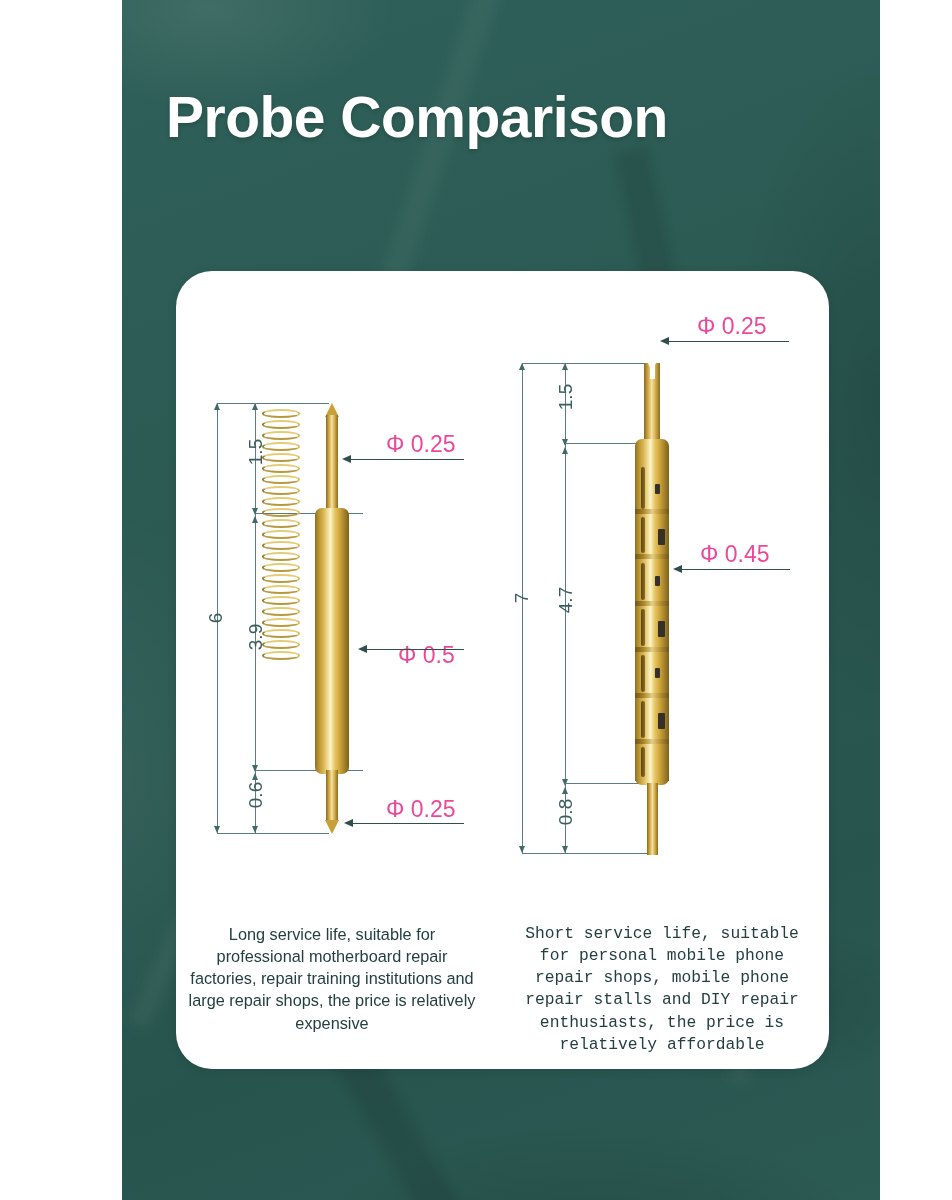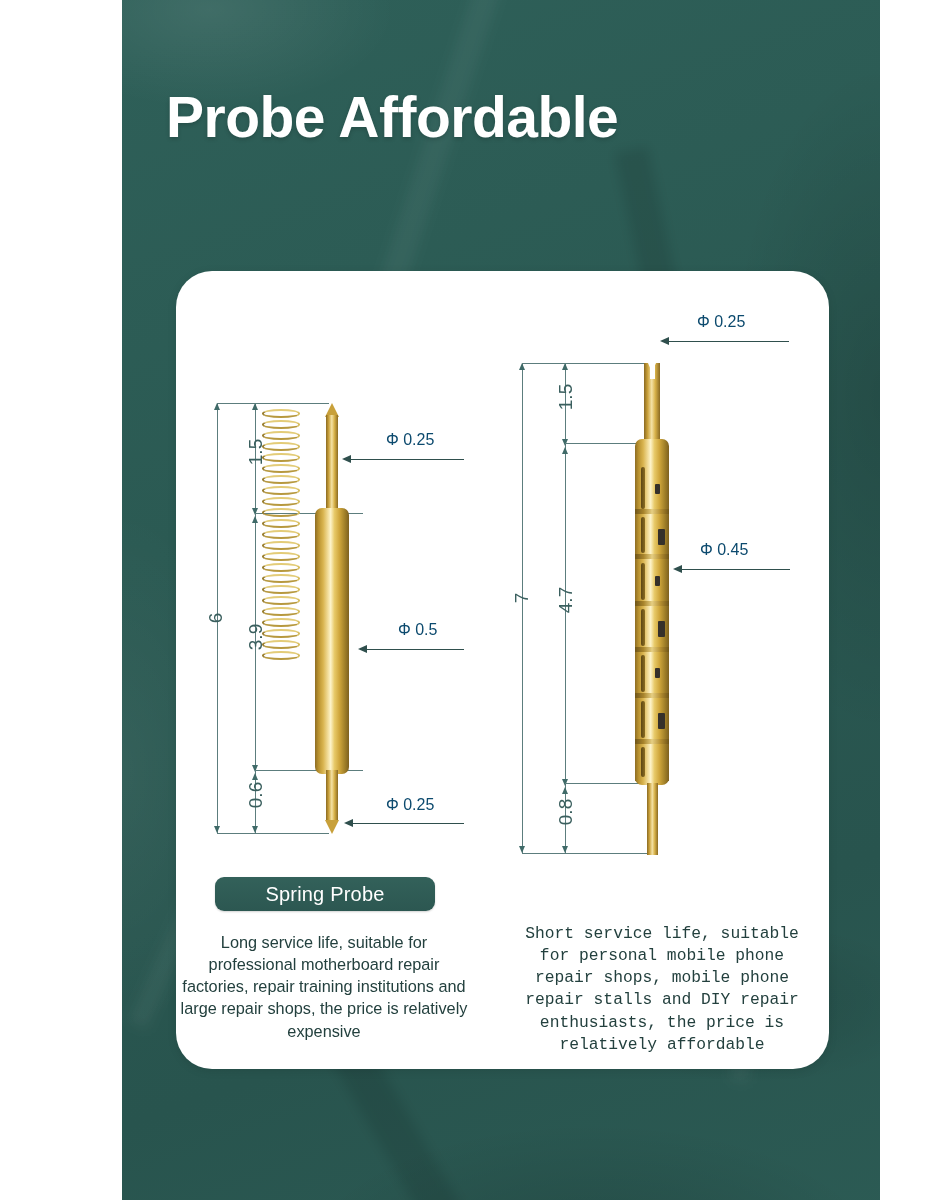--- a/index.html
+++ b/index.html
@@ -59,21 +59,21 @@
   .arrowU,.arrowD{position:absolute;width:0;height:0;border-left:3.5px solid transparent;border-right:3.5px solid transparent;}
   .arrowU{border-bottom:7px solid #3f6a68;}
   .arrowD{border-top:7px solid #3f6a68;}
   .arrowL{position:absolute;width:0;height:0;border-top:4px solid transparent;border-bottom:4px solid transparent;border-right:9px solid #2f4f4d;}
   .dimtext{
     position:absolute;color:#3a5f5e;font-size:19px;font-weight:400;
     transform:rotate(-90deg);transform-origin:center center;white-space:nowrap;
     font-family:"Liberation Sans",sans-serif;
   }
   .phitext{
-    position:absolute;color:#0c4a6e;font-size:16px;white-space:nowrap;
+    position:absolute;color:#ec4899;font-size:23px;white-space:nowrap;
     font-family:"Liberation Sans",sans-serif;
   }
   .leader{position:absolute;height:1px;background:#2f4f4d;}
 
   
   .gold{
     position:absolute;
     background:linear-gradient(90deg,
       #8d6d24 0%, #b8912f 10%, #d9b44f 24%, #f2dd9a 38%,
       #fdf3c9 46%, #e8ca69 57%, #cfa63c 72%, #a07f28 88%, #7d601f 100%);
@@ -129,21 +129,21 @@
 
   <div class="banner">
     <div class="marble"></div>
     <div class="vein" style="left:40%;top:-4%;width:26px;height:380px;transform:rotate(18deg);"></div>
     <div class="vein d" style="left:72%;top:12%;width:34px;height:520px;transform:rotate(-12deg);"></div>
     <div class="vein" style="left:12%;top:52%;width:20px;height:420px;transform:rotate(24deg);"></div>
     <div class="vein d" style="left:30%;top:78%;width:40px;height:300px;transform:rotate(-30deg);"></div>
     <div class="vein" style="left:84%;top:62%;width:18px;height:340px;transform:rotate(10deg);"></div>
   </div>
 
-  <div class="title">Probe Affordable</div>
+  <div class="title">Probe Comparison</div>
 
   <div class="card">
 
     <div class="col left">
 
       <div class="dimline v" style="left:41px;top:132px;height:430px;"></div>
       <div class="arrowU" style="left:37.5px;top:132px;"></div>
       <div class="arrowD" style="left:37.5px;top:555px;"></div>
       <div class="dimtext" style="left:20px;top:336px;width:40px;text-align:center;">6</div>
 
@@ -195,30 +195,29 @@
       <div class="gold capTop" style="left:139px;top:237px;width:34px;height:18px;"></div>
       <div class="gold" style="left:139px;top:252px;width:34px;height:240px;"></div>
       <div class="gold capBot" style="left:139px;top:487px;width:34px;height:16px;"></div>
       <div class="gold thin" style="left:150px;top:499px;width:12px;height:52px;"></div>
       <div class="tipDn" style="left:149px;top:549px;"></div>
 
       <div class="phitext" style="left:210px;top:160px;">Φ 0.25</div>
       <div class="leader" style="left:170px;top:188px;width:118px;"></div>
       <div class="arrowL" style="left:166px;top:184px;"></div>
 
-      <div class="phitext" style="left:222px;top:350px;">Φ 0.5</div>
+      <div class="phitext" style="left:222px;top:371px;">Φ 0.5</div>
       <div class="leader" style="left:186px;top:378px;width:102px;"></div>
       <div class="arrowL" style="left:182px;top:374px;"></div>
 
       <div class="phitext" style="left:210px;top:525px;">Φ 0.25</div>
       <div class="leader" style="left:172px;top:552px;width:116px;"></div>
       <div class="arrowL" style="left:168px;top:548px;"></div>
 
-      <div class="pill" style="left:39px;top:606px;width:220px;">Spring Probe</div>
-      <div class="desc" style="left:2px;top:652px;width:292px;margin-top:8px;">Long service life, suitable for professional motherboard repair factories, repair training institutions and large repair shops, the price is relatively expensive</div>
+      <div class="desc" style="left:10px;top:652px;width:292px;">Long service life, suitable for professional motherboard repair factories, repair training institutions and large repair shops, the price is relatively expensive</div>
     </div>
 
     <div class="col right">
 
       <div class="dimline v" style="left:20px;top:92px;height:490px;"></div>
       <div class="arrowU" style="left:16.5px;top:92px;"></div>
       <div class="arrowD" style="left:16.5px;top:575px;"></div>
       <div class="dimtext" style="left:0px;top:316px;width:40px;text-align:center;">7</div>
 
       <div class="dimline v" style="left:63px;top:92px;height:490px;"></div>

